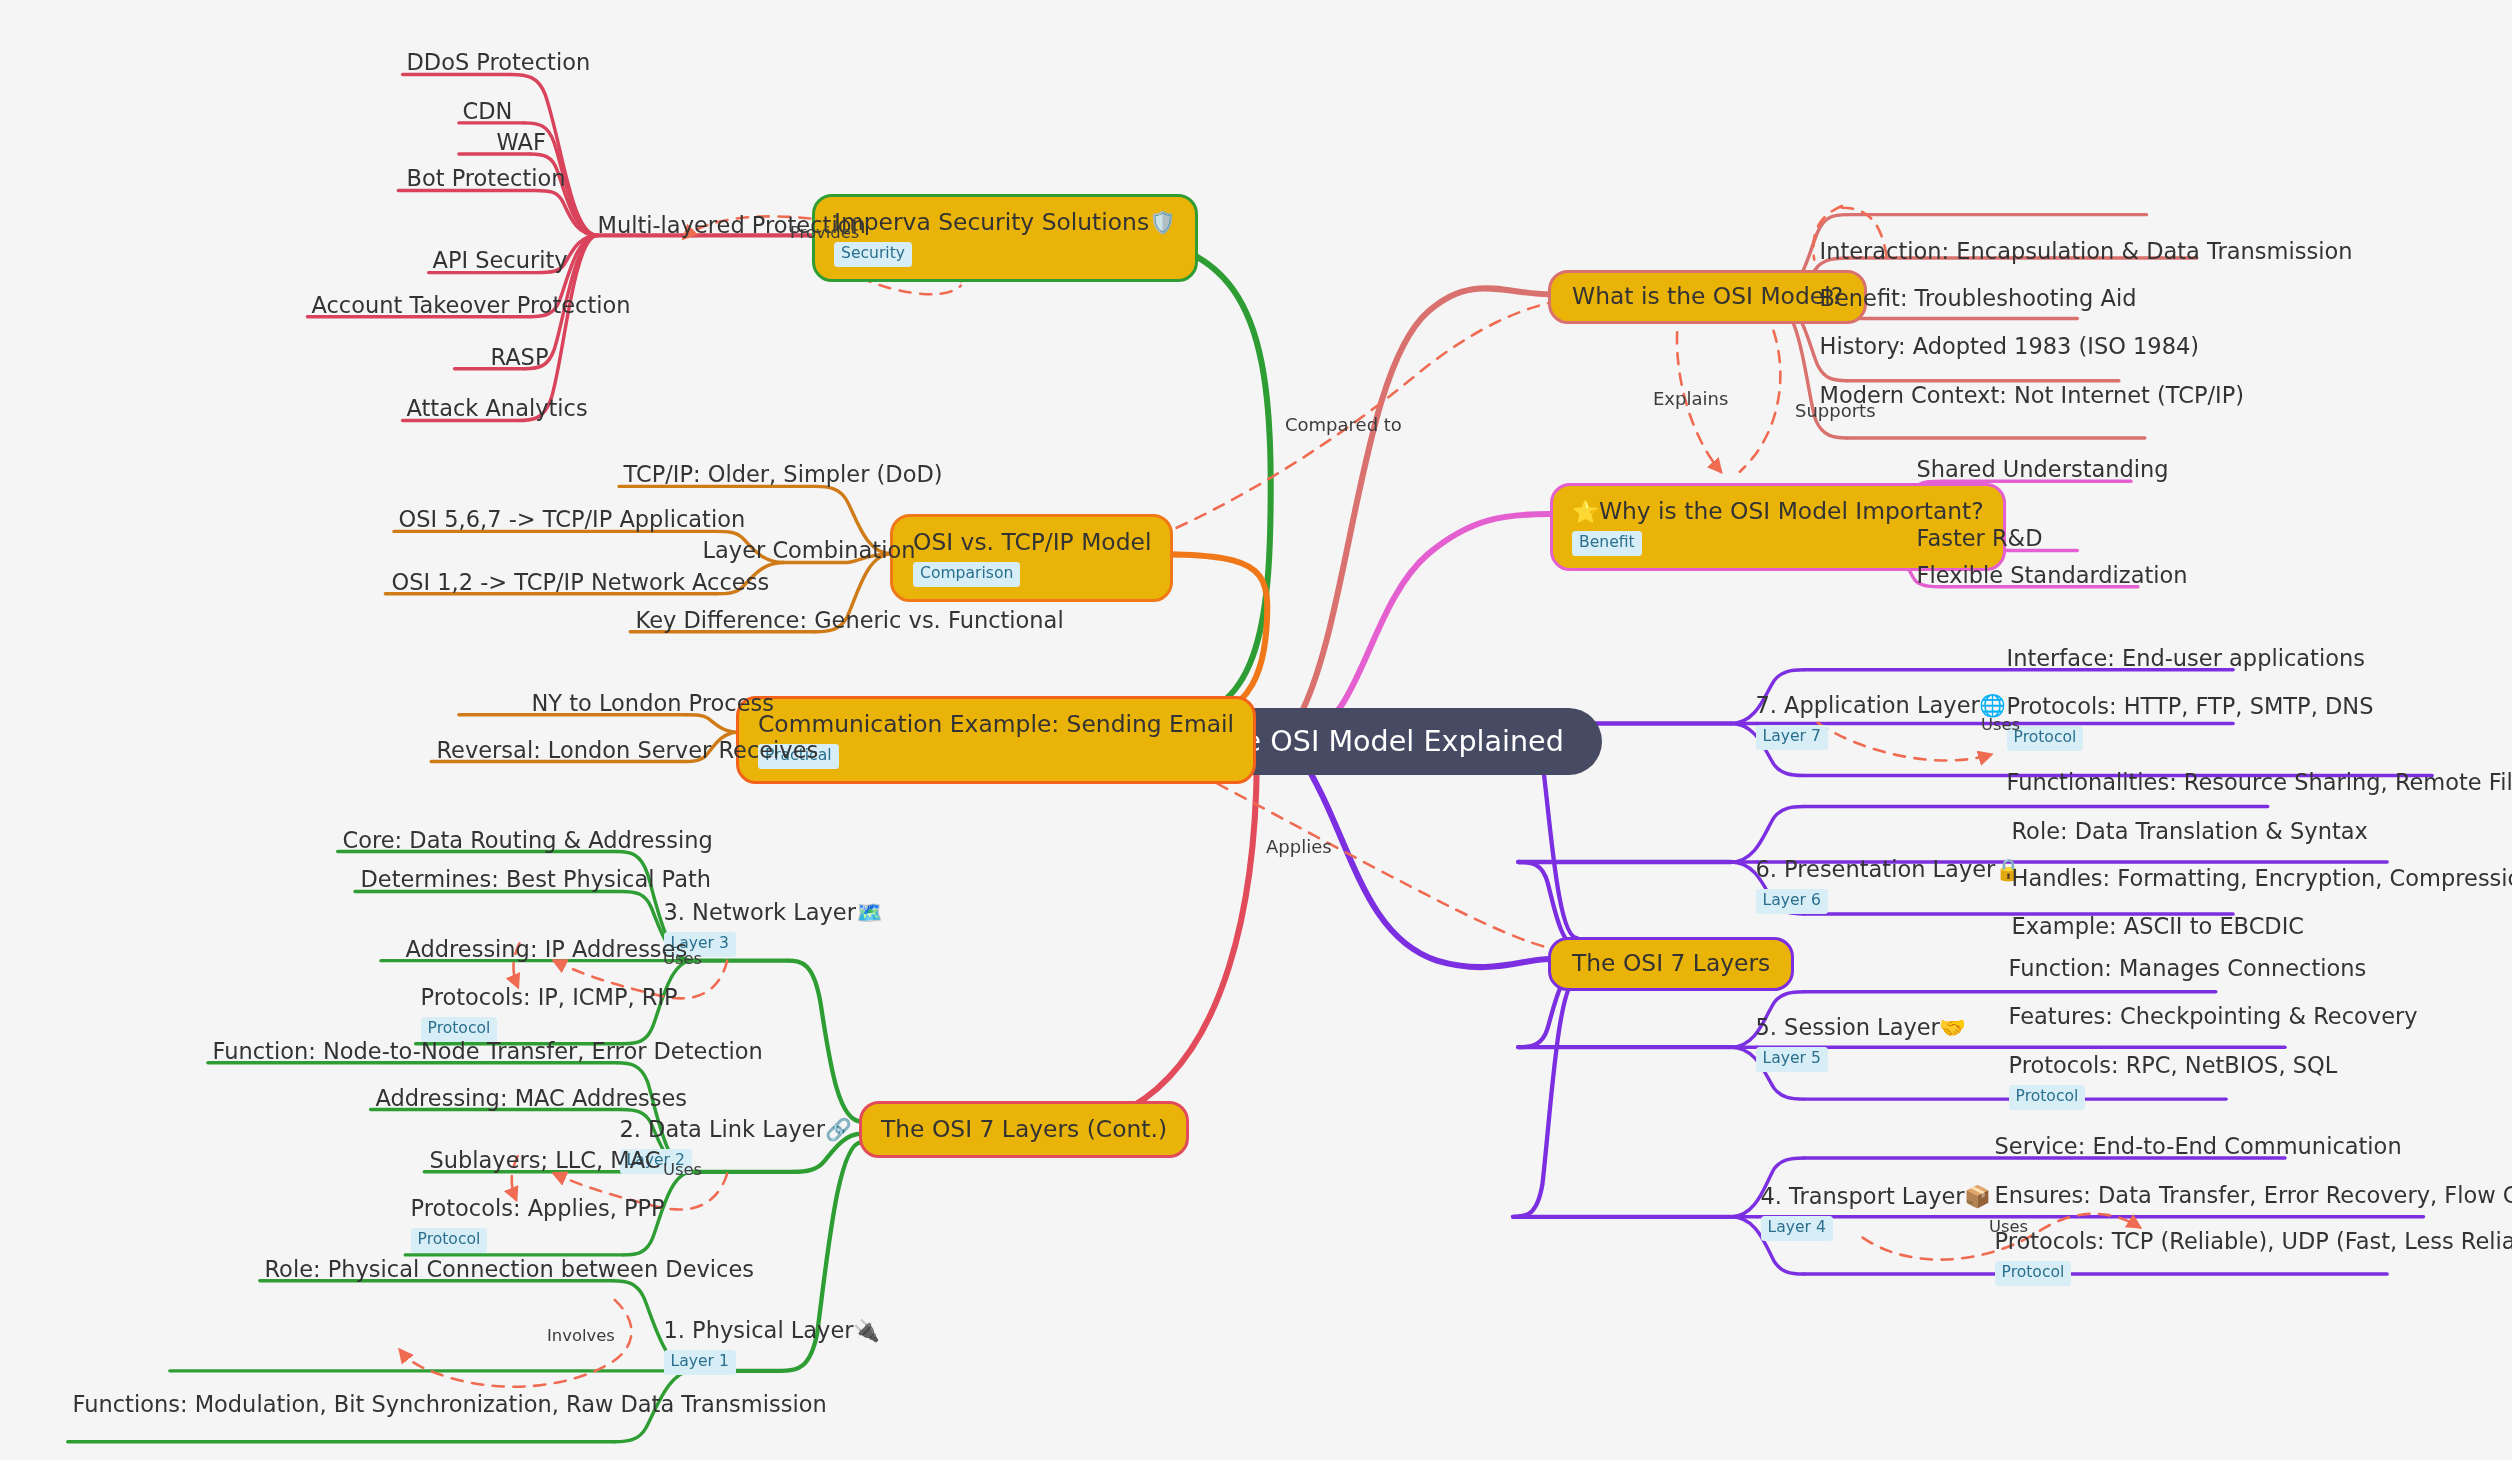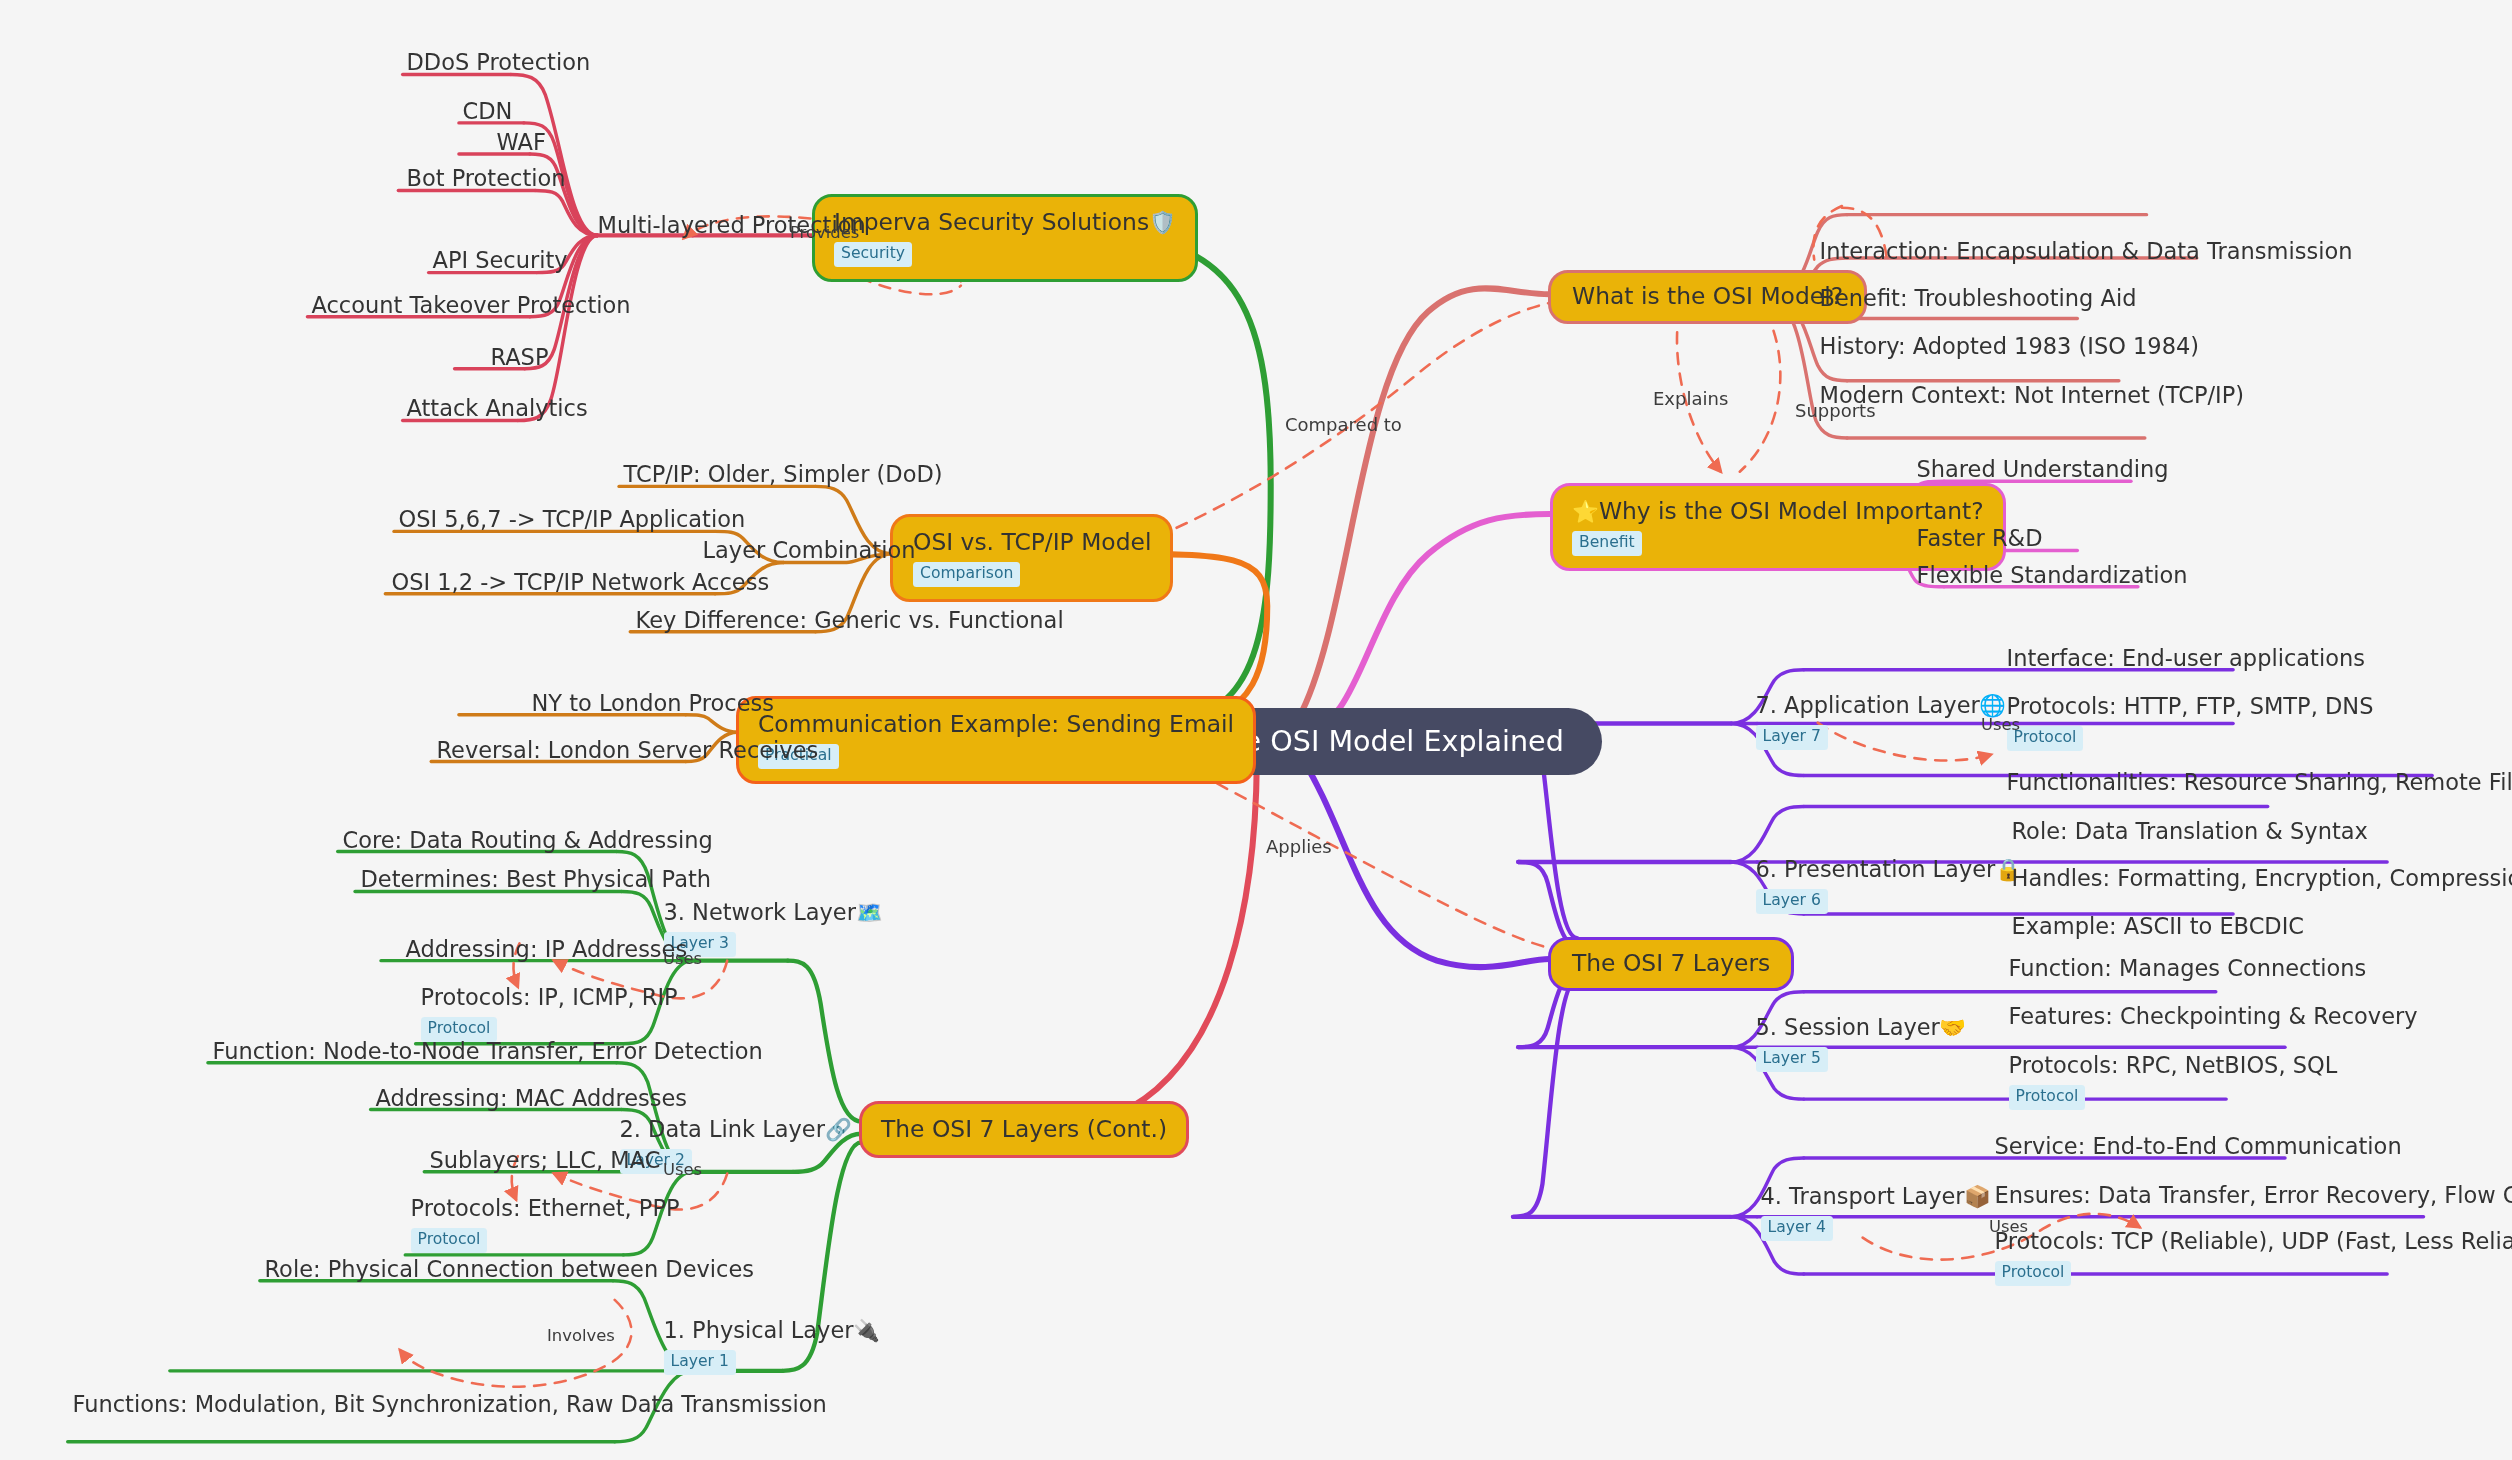--- a/index.html
+++ b/index.html
@@ -348,21 +348,21 @@
   <div class="node plain" style="left:209px;top:1039px;">
       <div class="label">Function: Node-to-Node Transfer, Error Detection</div>
     </div>
   <div class="node plain" style="left:372px;top:1086px;">
       <div class="label">Addressing: MAC Addresses</div>
     </div>
   <div class="node plain" style="left:426px;top:1148px;">
       <div class="label">Sublayers; LLC, MAC</div>
     </div>
   <div class="node plain" style="left:407px;top:1196px;">
-    <div class="label">Protocols: Ethernet, PPP</div>
+    <div class="label">Protocols: Applies, PPP</div>
     <div class="tag">Protocol</div>
   </div>
 
   <div class="node plain" style="left:660px;top:1318px;">
     <div class="label"><span>1. Physical Layer</span><span class="emoji">🔌</span></div>
     <div class="tag">Layer 1</div>
   </div>
   <div class="node plain" style="left:261px;top:1257px;">
       <div class="label">Role: Physical Connection between Devices</div>
     </div>

